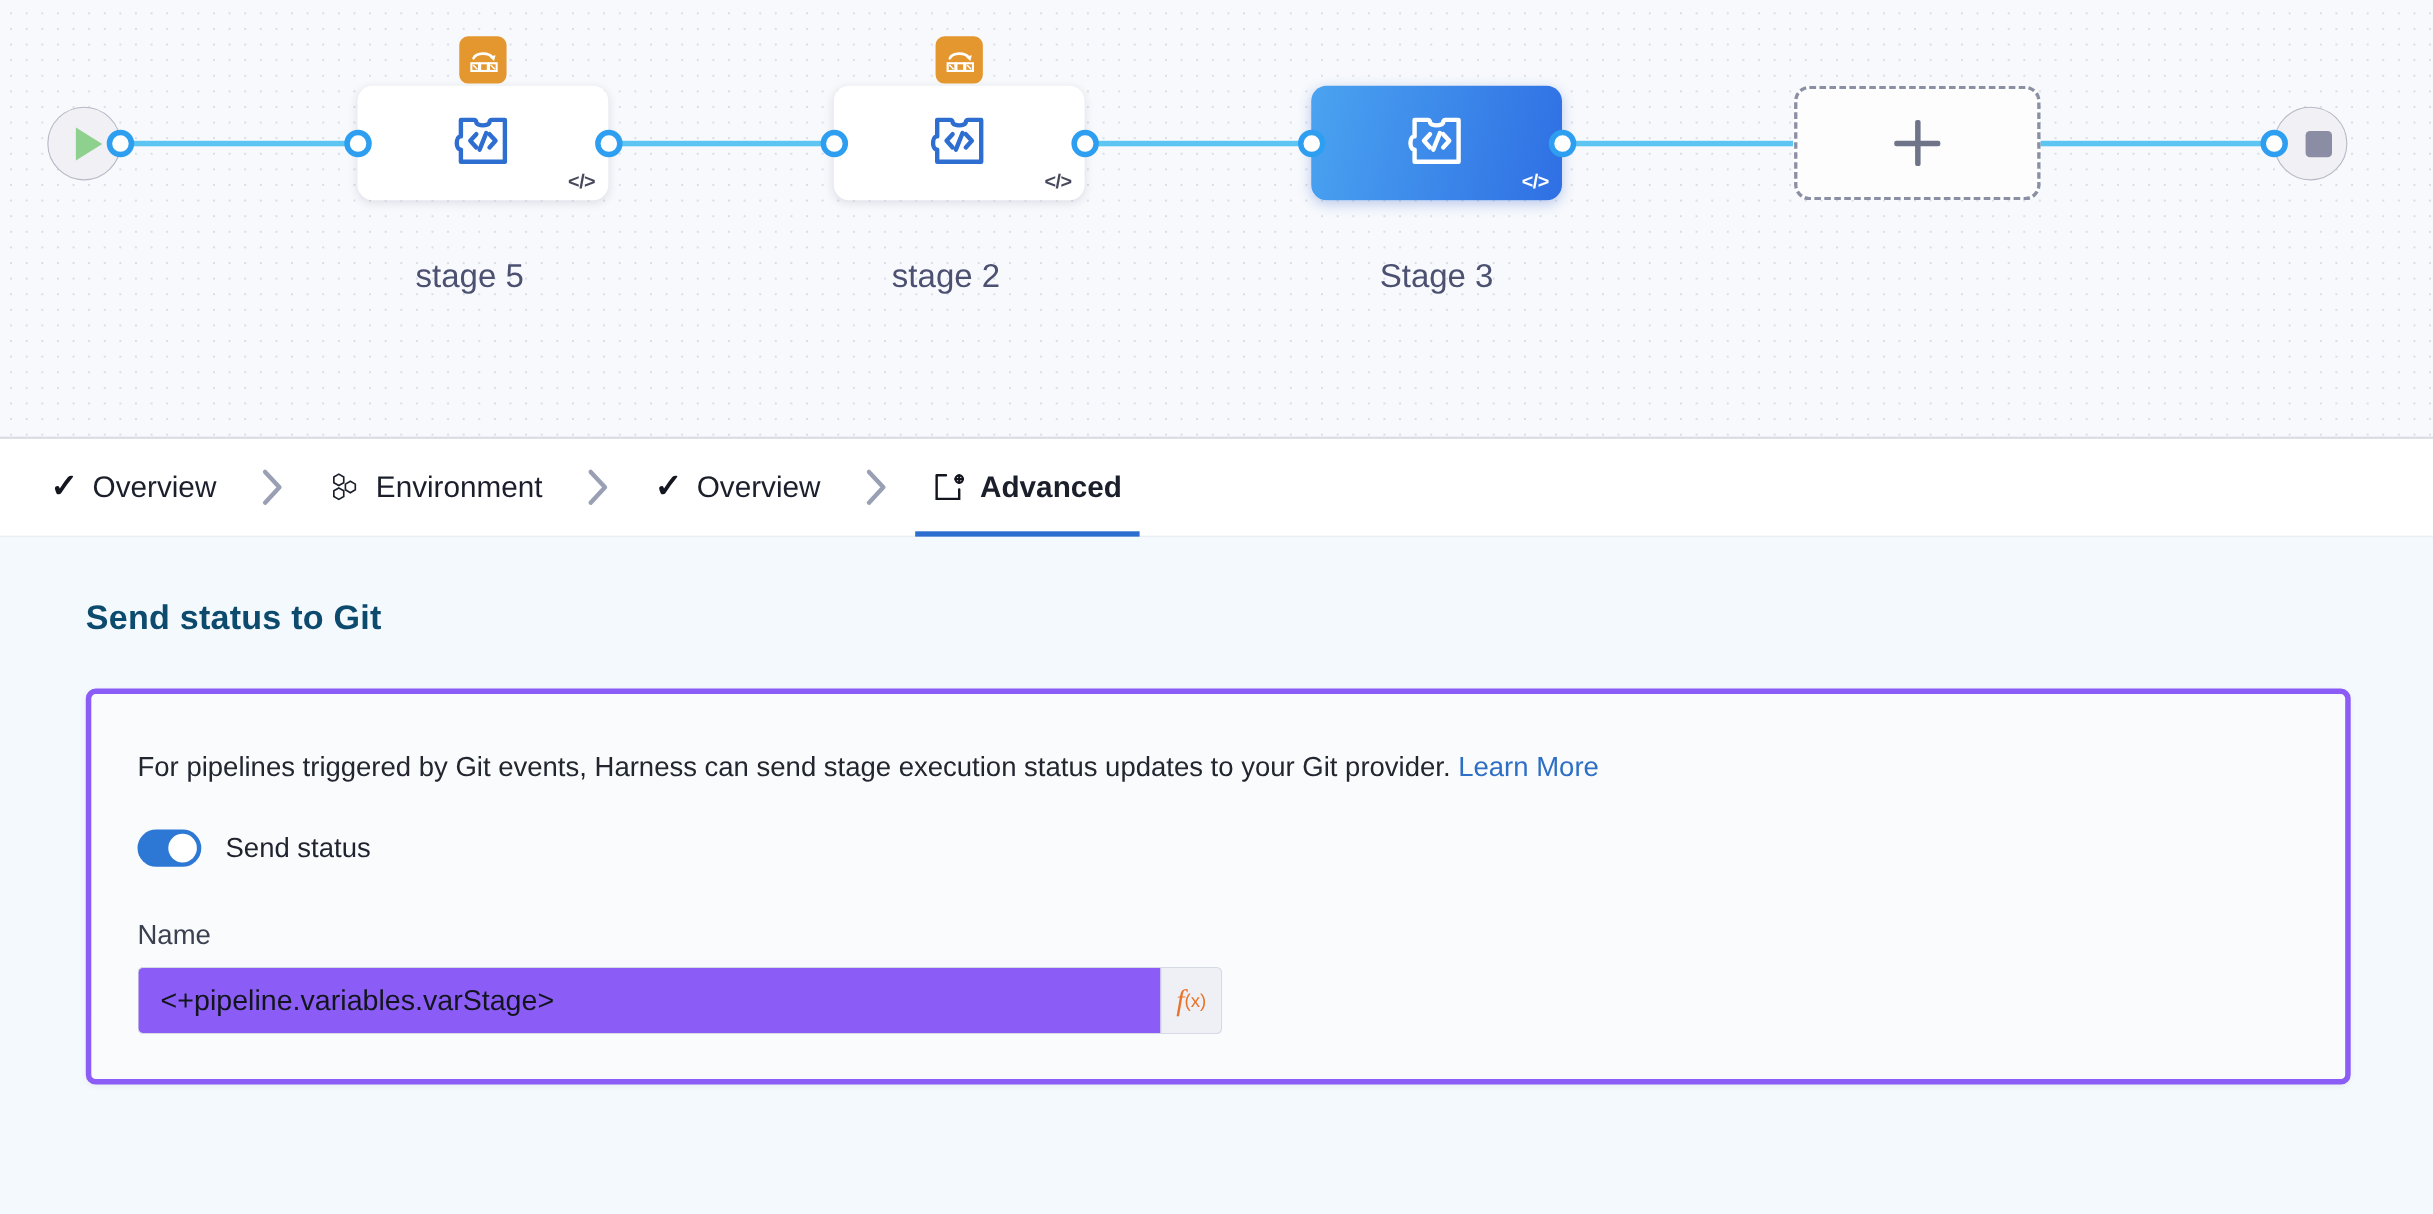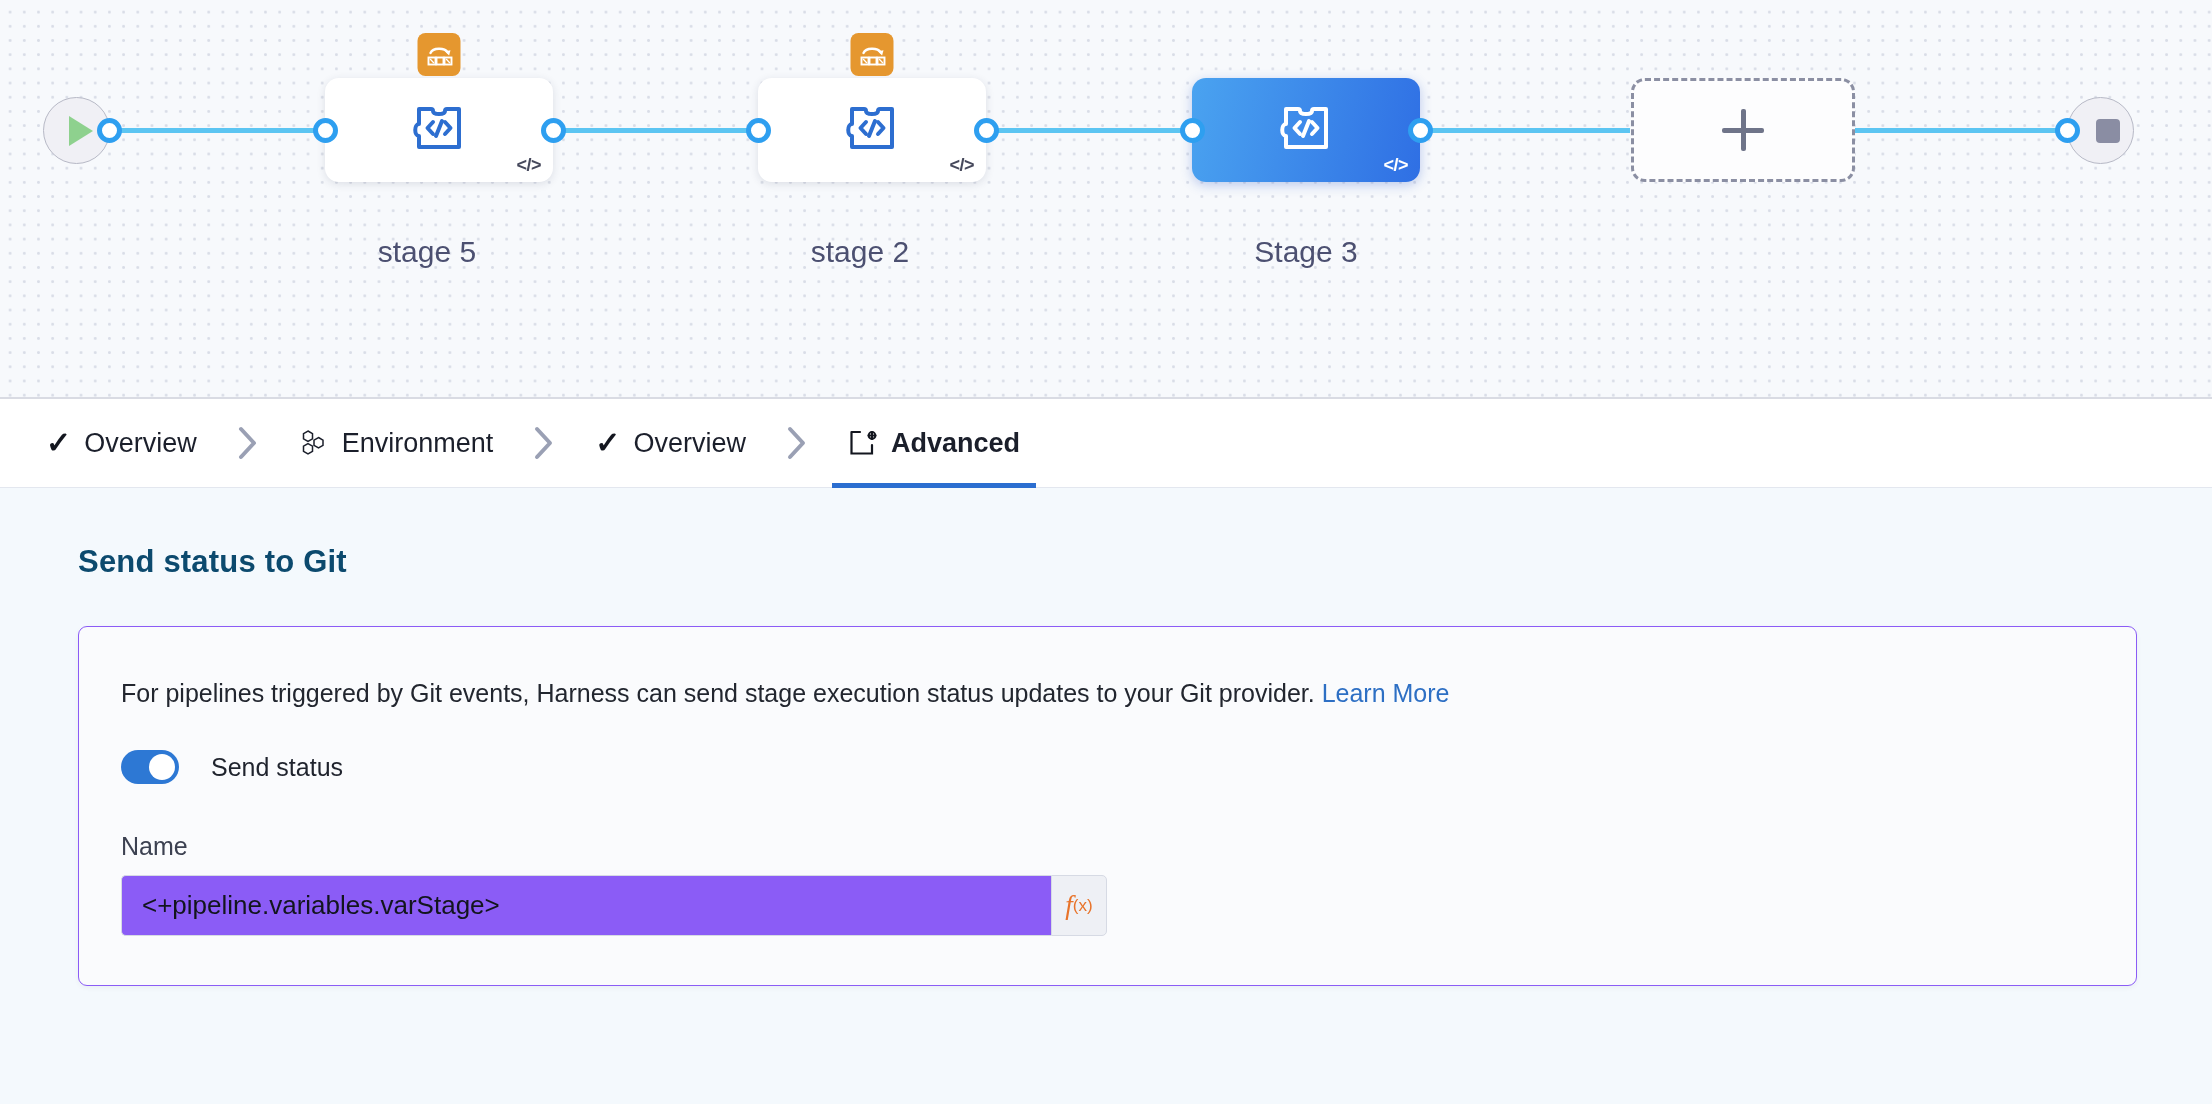--- a/index.html
+++ b/index.html
@@ -175,36 +175,36 @@
     font-size: 31px;
     font-weight: 700;
     color: #0c4a6e;
     letter-spacing: 0.2px;
     margin-bottom: 46px;
   }
   .card {
     width: 2059px;
     min-height: 360px;
     background: #fafbfd;
-    border: 1px solid #8b5cf6;
+    border: 5px solid #8b5cf6;
     border-radius: 9px;
     box-shadow: 0 2px 5px rgba(40,50,80,0.05);
     padding: 52px 0 0 42px;
   }
   .card-desc {
     font-size: 25px;
     color: #22262f;
     margin-bottom: 42px;
   }
   .card-desc a {
     color: #2d6fc4;
     text-decoration: none;
   }
 
-  .toggle-row { display: flex; align-items: center; gap: 32px; margin-bottom: 48px; }
+  .toggle-row { display: flex; align-items: center; gap: 22px; margin-bottom: 48px; }
   .toggle {
     width: 58px; height: 34px;
     border-radius: 17px;
     background: #2d78d4;
     position: relative;
     cursor: pointer;
   }
   .toggle .knob {
     position: absolute; top: 4px; right: 4px;
     width: 26px; height: 26px; border-radius: 50%;

